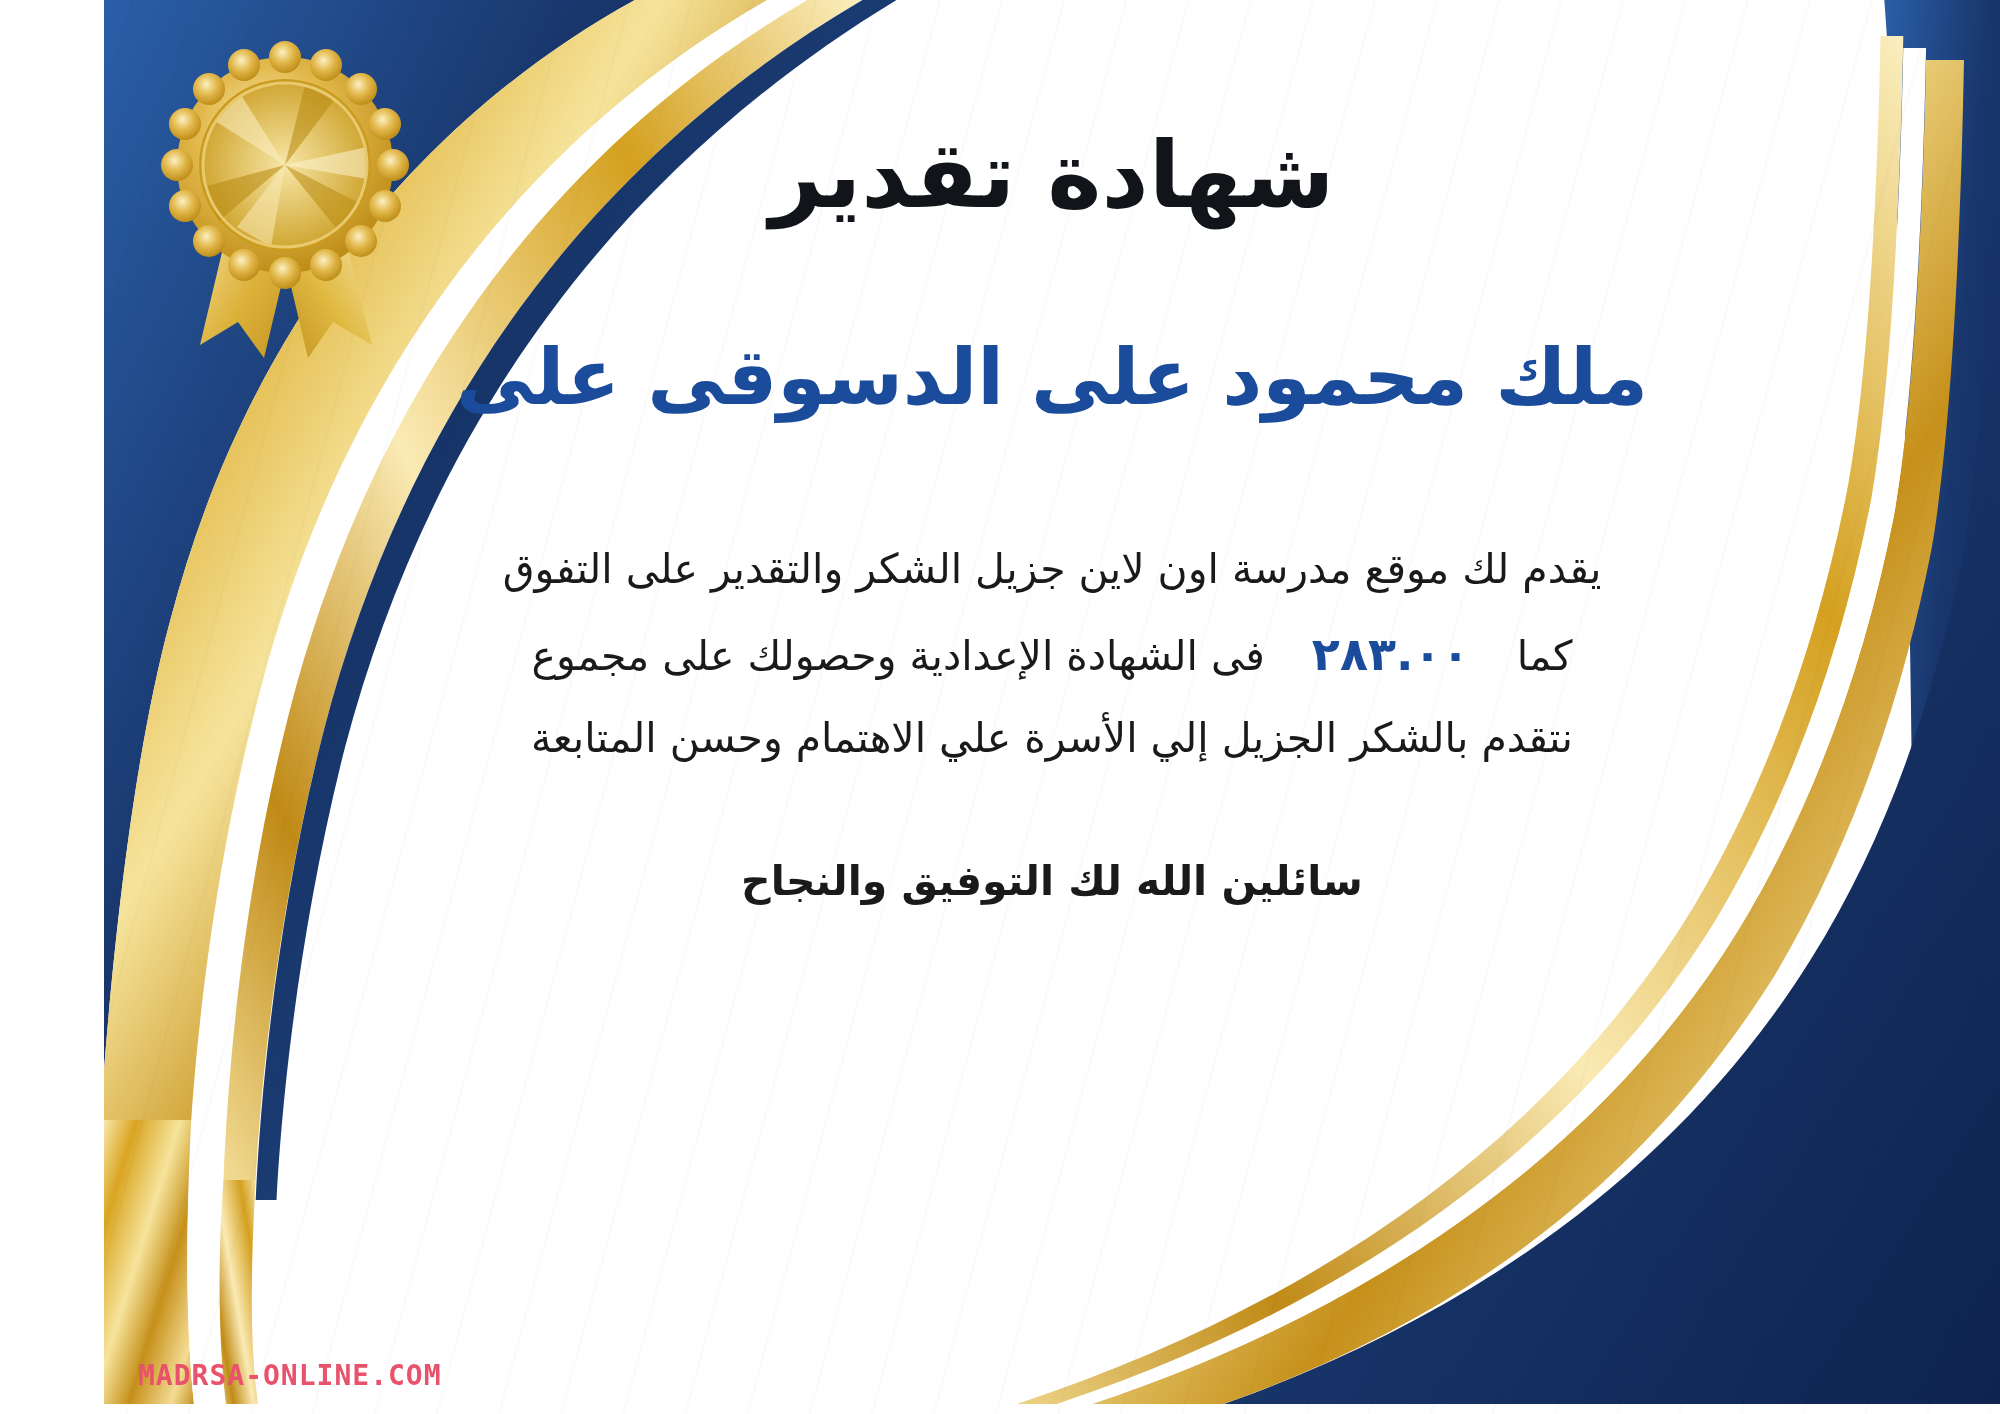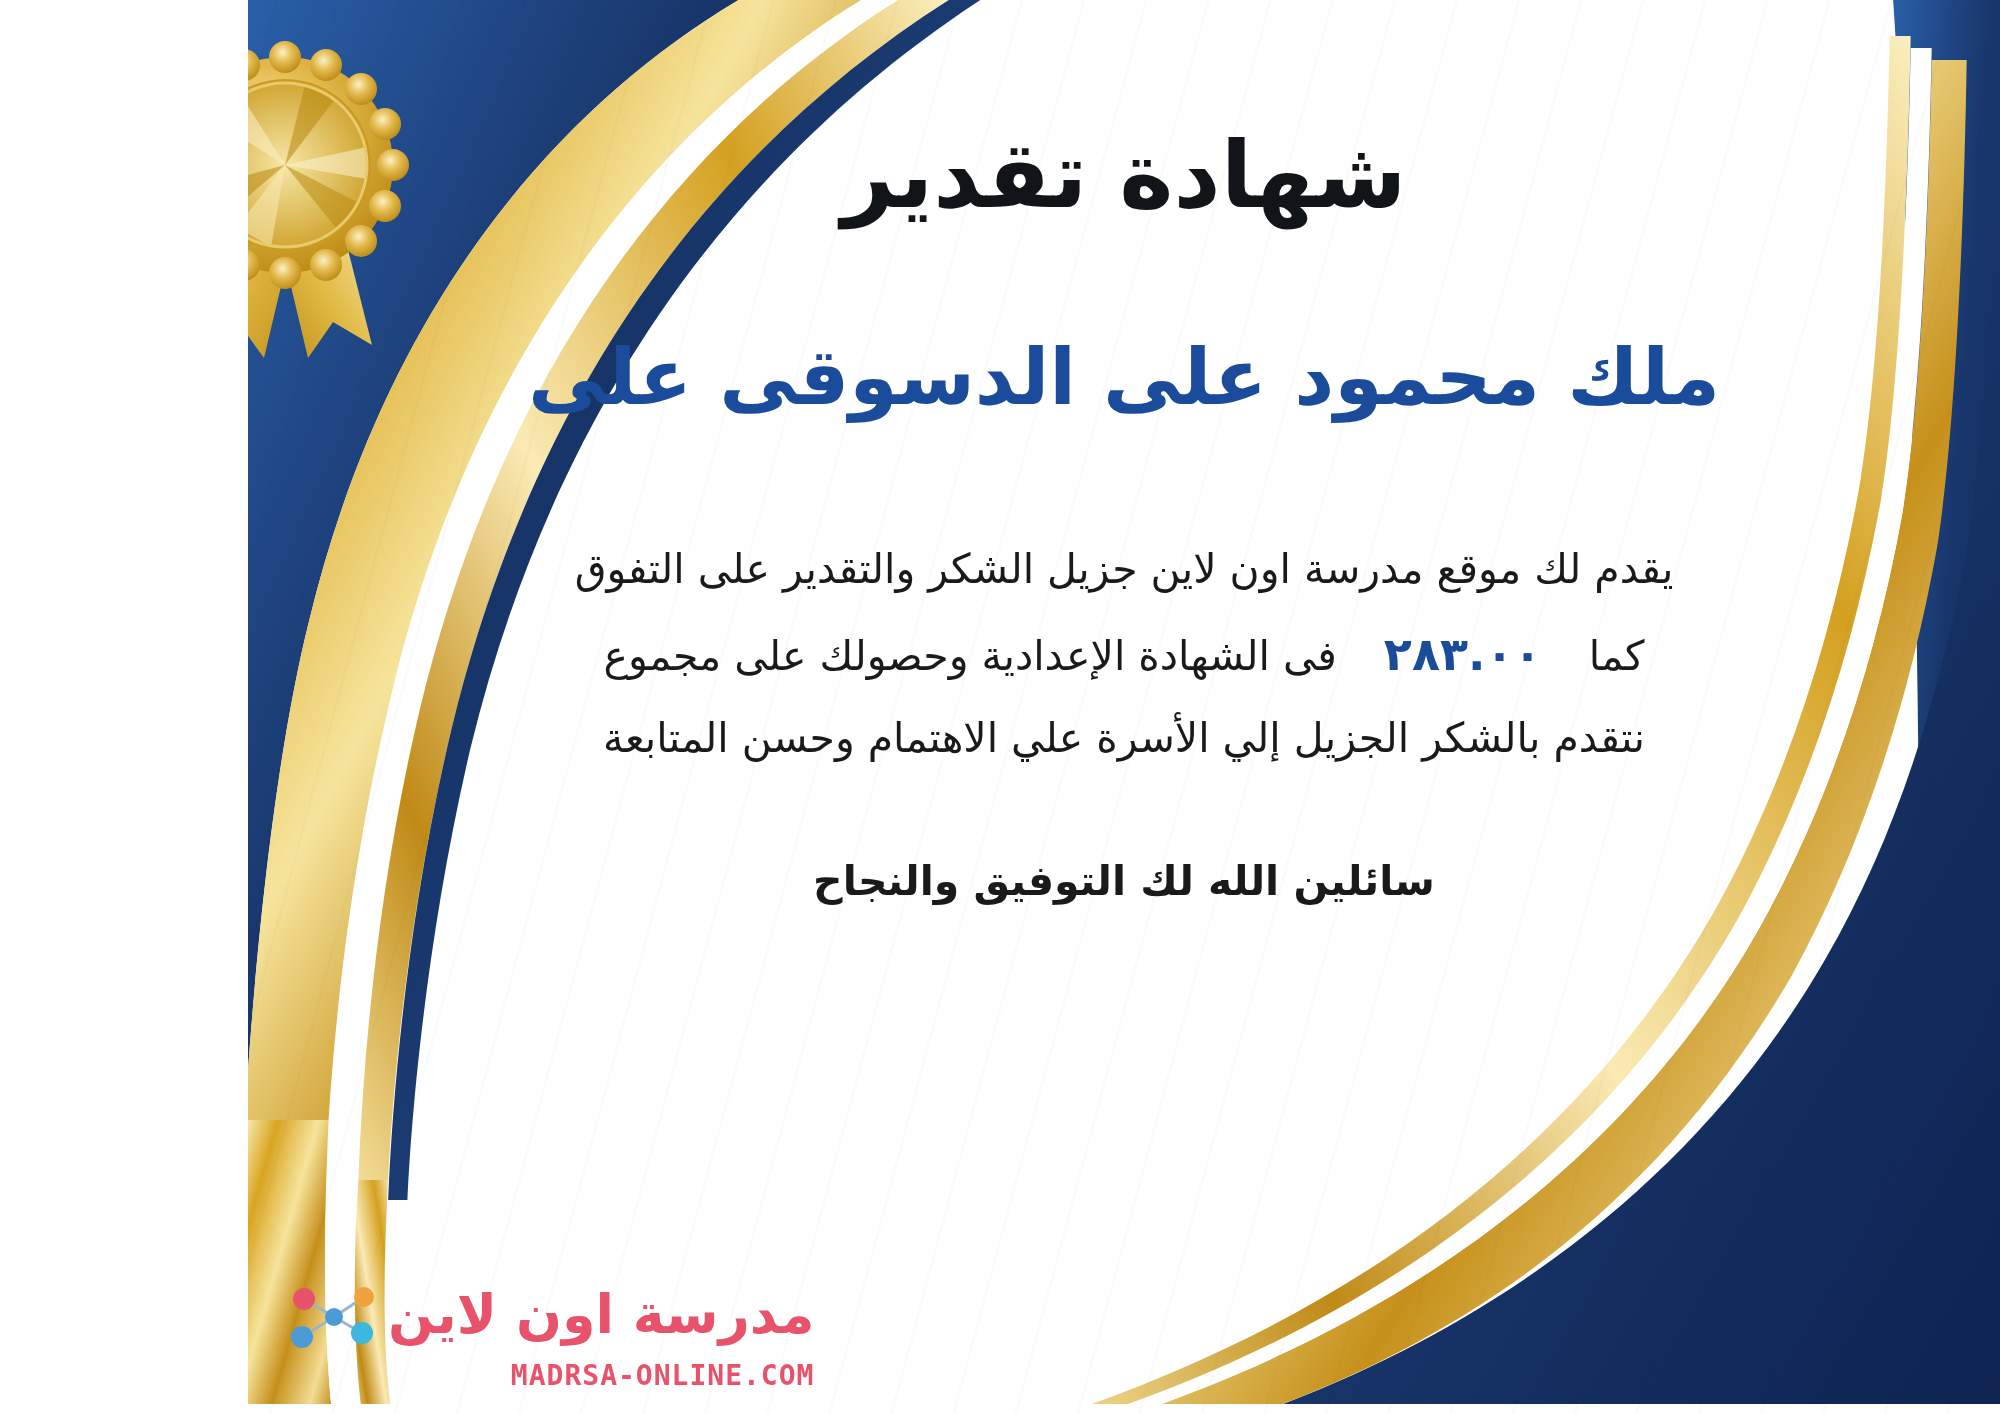--- a/index.html
+++ b/index.html
@@ -6,21 +6,21 @@
     margin: 0;
     padding: 0;
     background: #ffffff;
   }
   body {
     font-family: "DejaVu Sans", sans-serif;
   }
 
   .certificate {
     position: relative;
-    width: 1752px;
+    width: 1896px;
     height: 1414px;
     overflow: hidden;
     background: #ffffff;
   }
 
   
   .bg-svg {
     position: absolute;
     inset: 0;
     width: 100%;
@@ -295,30 +295,16 @@
         <span class="grade">٢٨٣.٠٠</span>
         <span>فى الشهادة الإعدادية وحصولك على مجموع</span>
       </span>
       <span class="body-line">نتقدم  بالشكر الجزيل إلي الأسرة علي الاهتمام وحسن المتابعة</span>
     </div>
 
     <div class="closing">سائلين الله لك التوفيق  والنجاح</div>
   </div>
 
   <div class="logo">
-    <div class="logo-row">
-      <span class="logo-ar">مدرسة اون لاين</span>
-      <svg width="96" height="76" viewBox="0 0 96 76">
-        <line x1="22" y1="22" x2="52" y2="40" stroke="#9FB4C6" stroke-width="3"></line>
-        <line x1="52" y1="40" x2="82" y2="20" stroke="#9FB4C6" stroke-width="3"></line>
-        <line x1="52" y1="40" x2="80" y2="56" stroke="#9FB4C6" stroke-width="3"></line>
-        <line x1="52" y1="40" x2="20" y2="60" stroke="#9FB4C6" stroke-width="3"></line>
-        <circle cx="22" cy="22" r="11" fill="#E8526B"></circle>
-        <circle cx="82" cy="20" r="10" fill="#F2A23C"></circle>
-        <circle cx="52" cy="40" r="9" fill="#4C9BD6"></circle>
-        <circle cx="80" cy="56" r="11" fill="#3BB7E0"></circle>
-        <circle cx="20" cy="60" r="11" fill="#4C9BD6"></circle>
-      </svg>
-    </div>
     <div class="logo-url">MADRSA-ONLINE.COM</div>
   </div>
 
 </div>
 
 </body></html>

